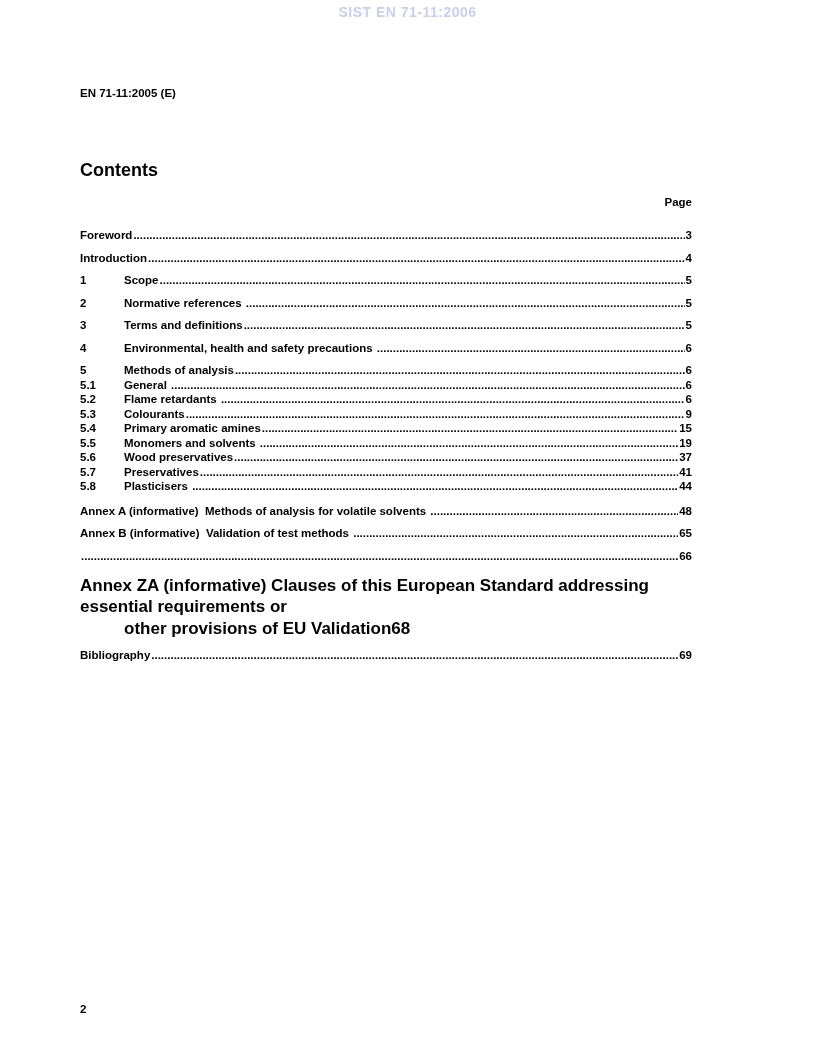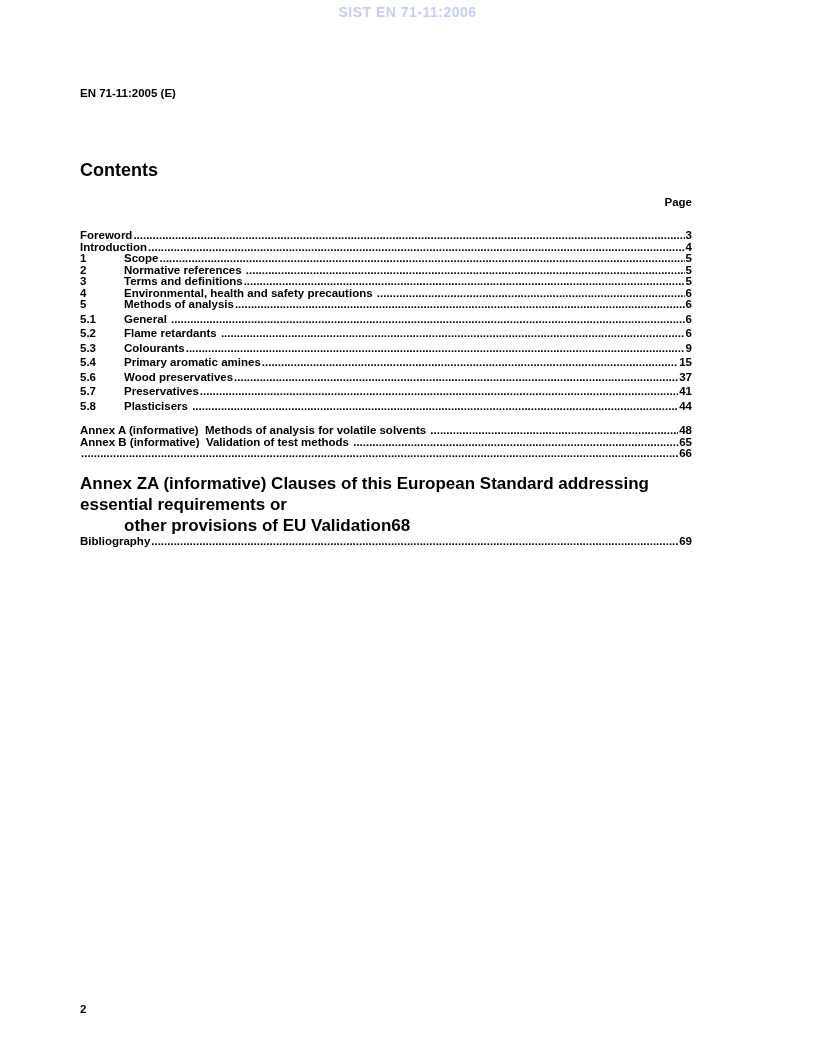--- a/index.html
+++ b/index.html
@@ -85,21 +85,21 @@
     font-weight: bold;
     letter-spacing: 0px;
   }
   .toc-row .leader::after {
     content: ".........................................................................................................................................................................................................................................";
   }
   .toc-row .pg {
     flex: 0 0 auto;
     text-align: right;
   }
-  .gap-top-11 { }
+  .gap-top-11 { margin-top: 11px; }
   .gap-top-3 { margin-top: 3px; justify-content: space-between; }
   .gap-top-13 { margin-top: 13px; align-items: center; }
 
   .sub .num { min-width: 44px; }
 
   .multiline {
     font-size: 17px;
     font-weight: bold;
     line-height: 1.25;
   }
@@ -203,20 +203,26 @@
       <span class="pg">9</span>
     </div>
 
     <div class="toc-row sub gap-top-3">
       <span class="num">5.4</span>
       <span class="label">Primary aromatic amines</span>
       <span class="leader"></span>
       <span class="pg">15</span>
     </div>
 
+    <div class="toc-row sub gap-top-3">
+      <span class="num">5.5</span>
+      <span class="label">Monomers and solvents </span>
+      <span class="leader"></span>
+      <span class="pg">19</span>
+    </div>
 
     <div class="toc-row sub gap-top-3">
       <span class="num">5.6</span>
       <span class="label">Wood preservatives</span>
       <span class="leader"></span>
       <span class="pg">37</span>
     </div>
 
     <div class="toc-row sub gap-top-3">
       <span class="num">5.7</span>

